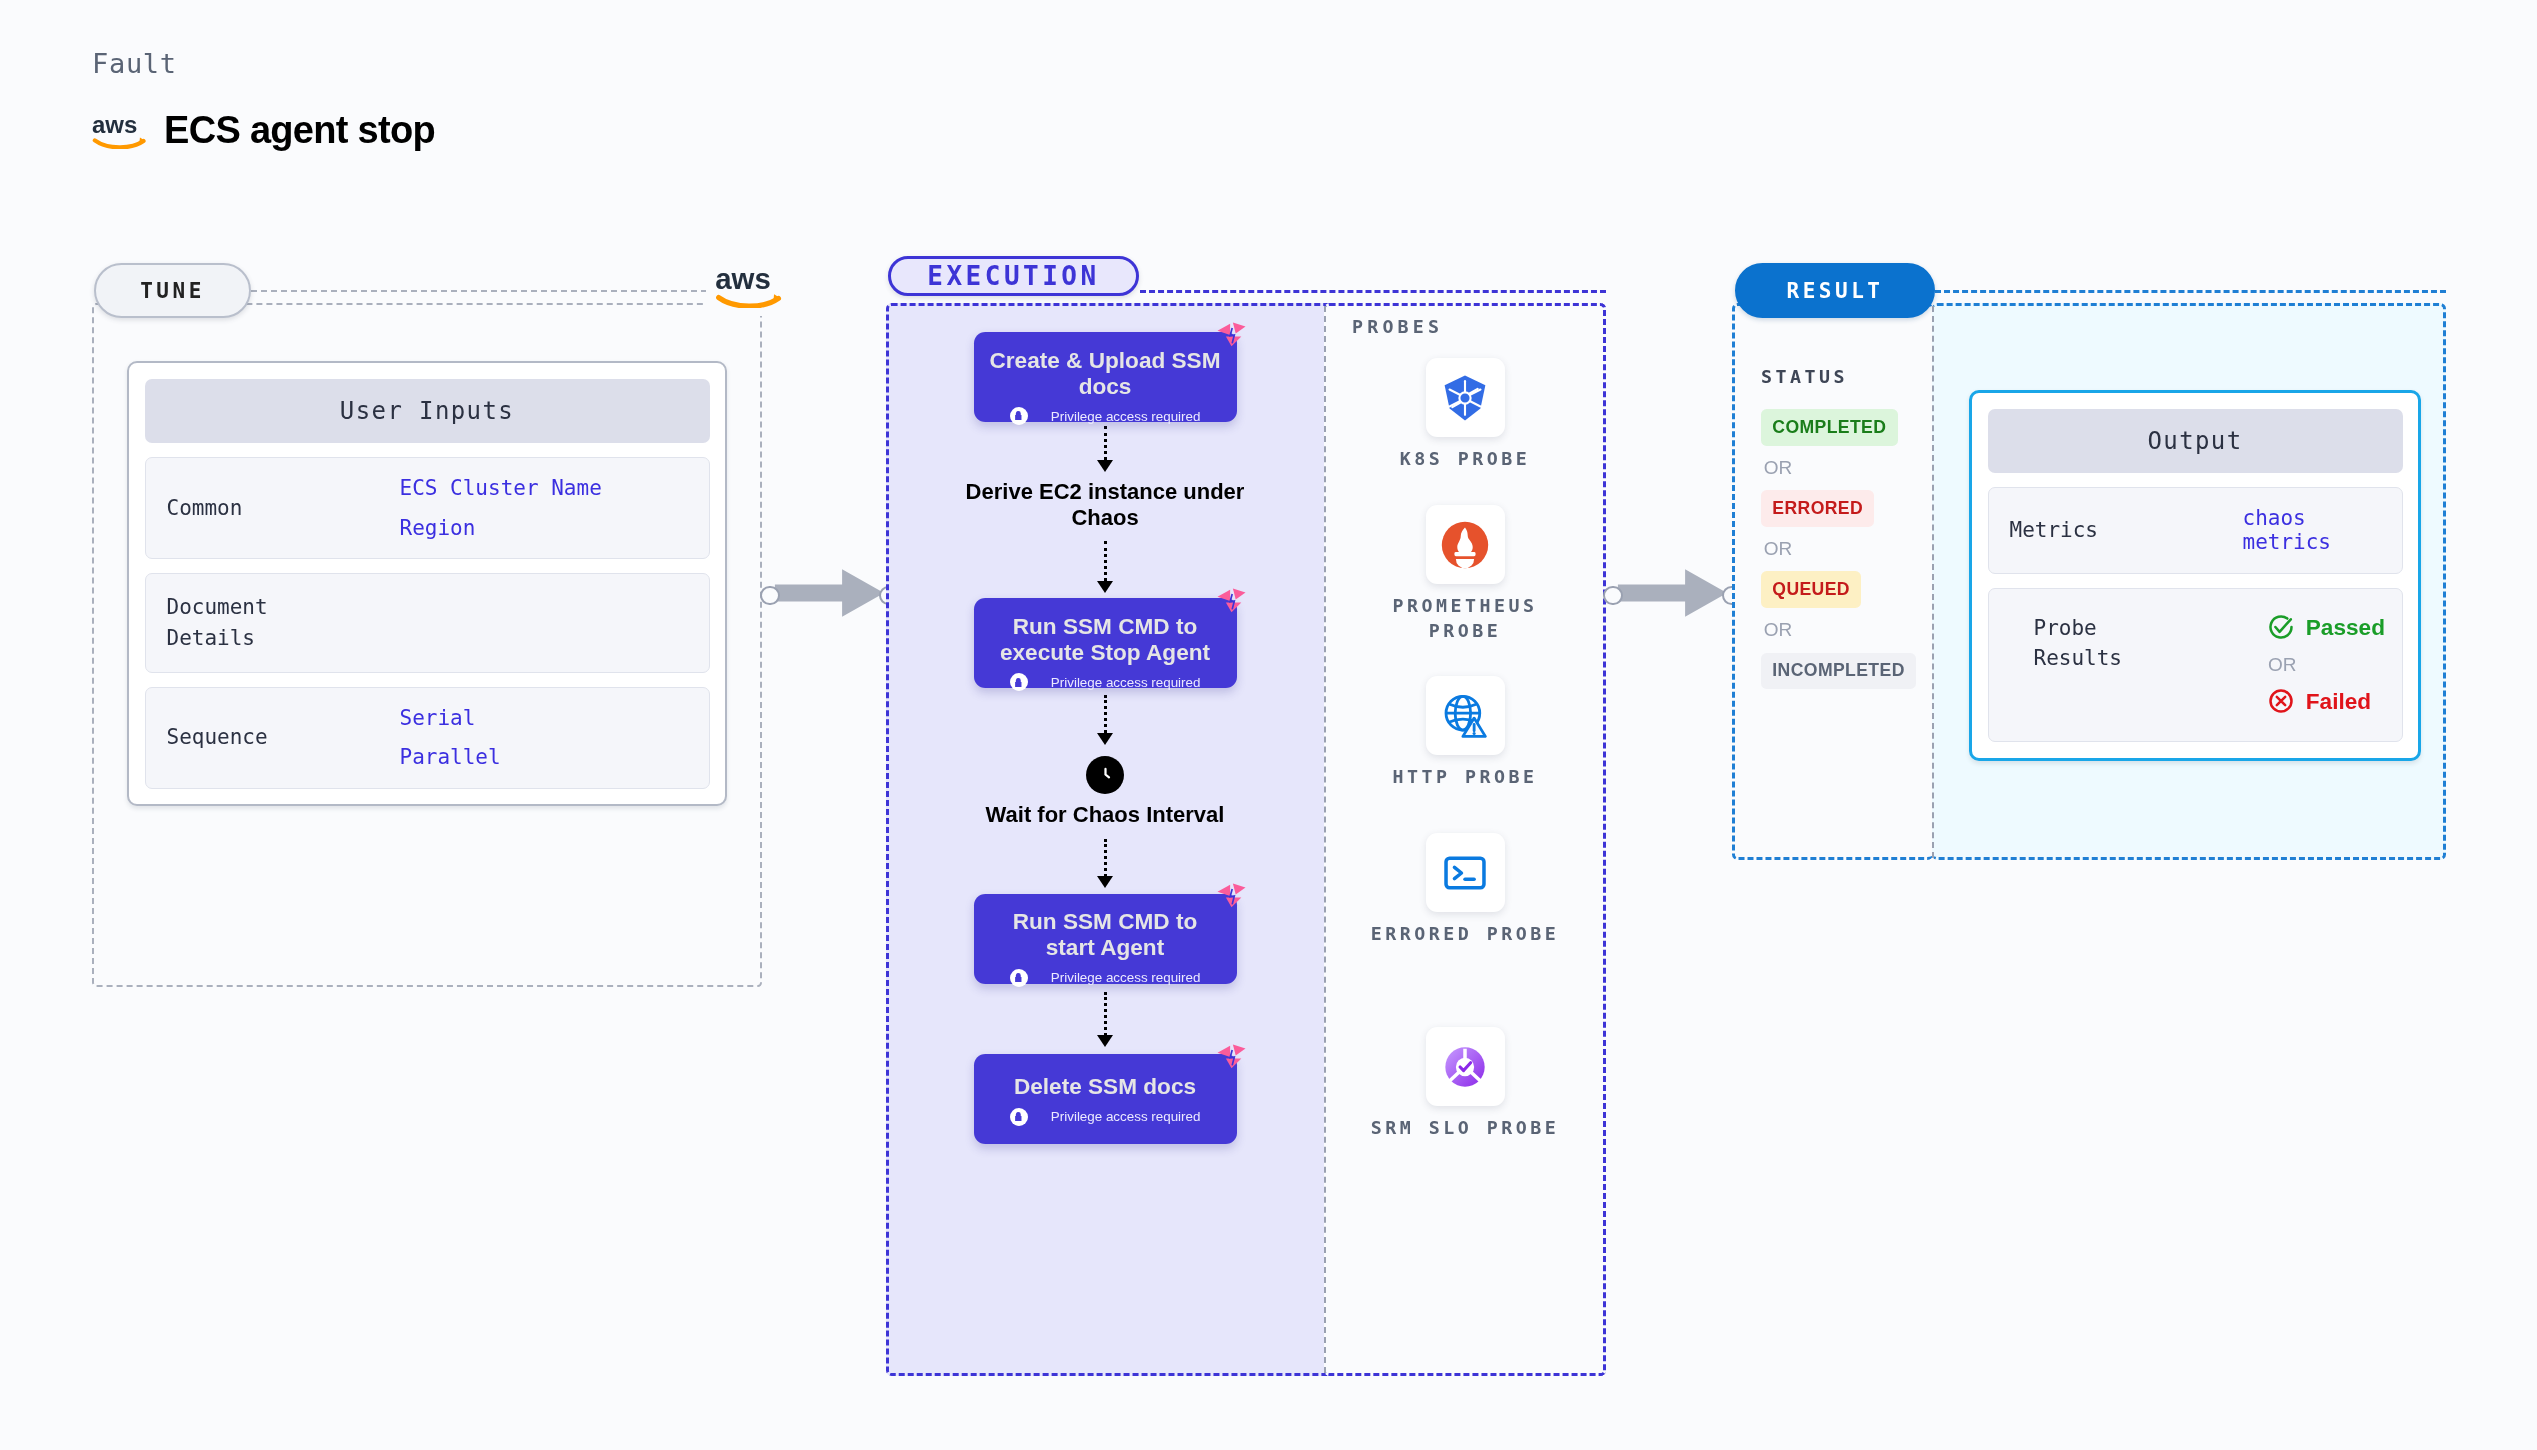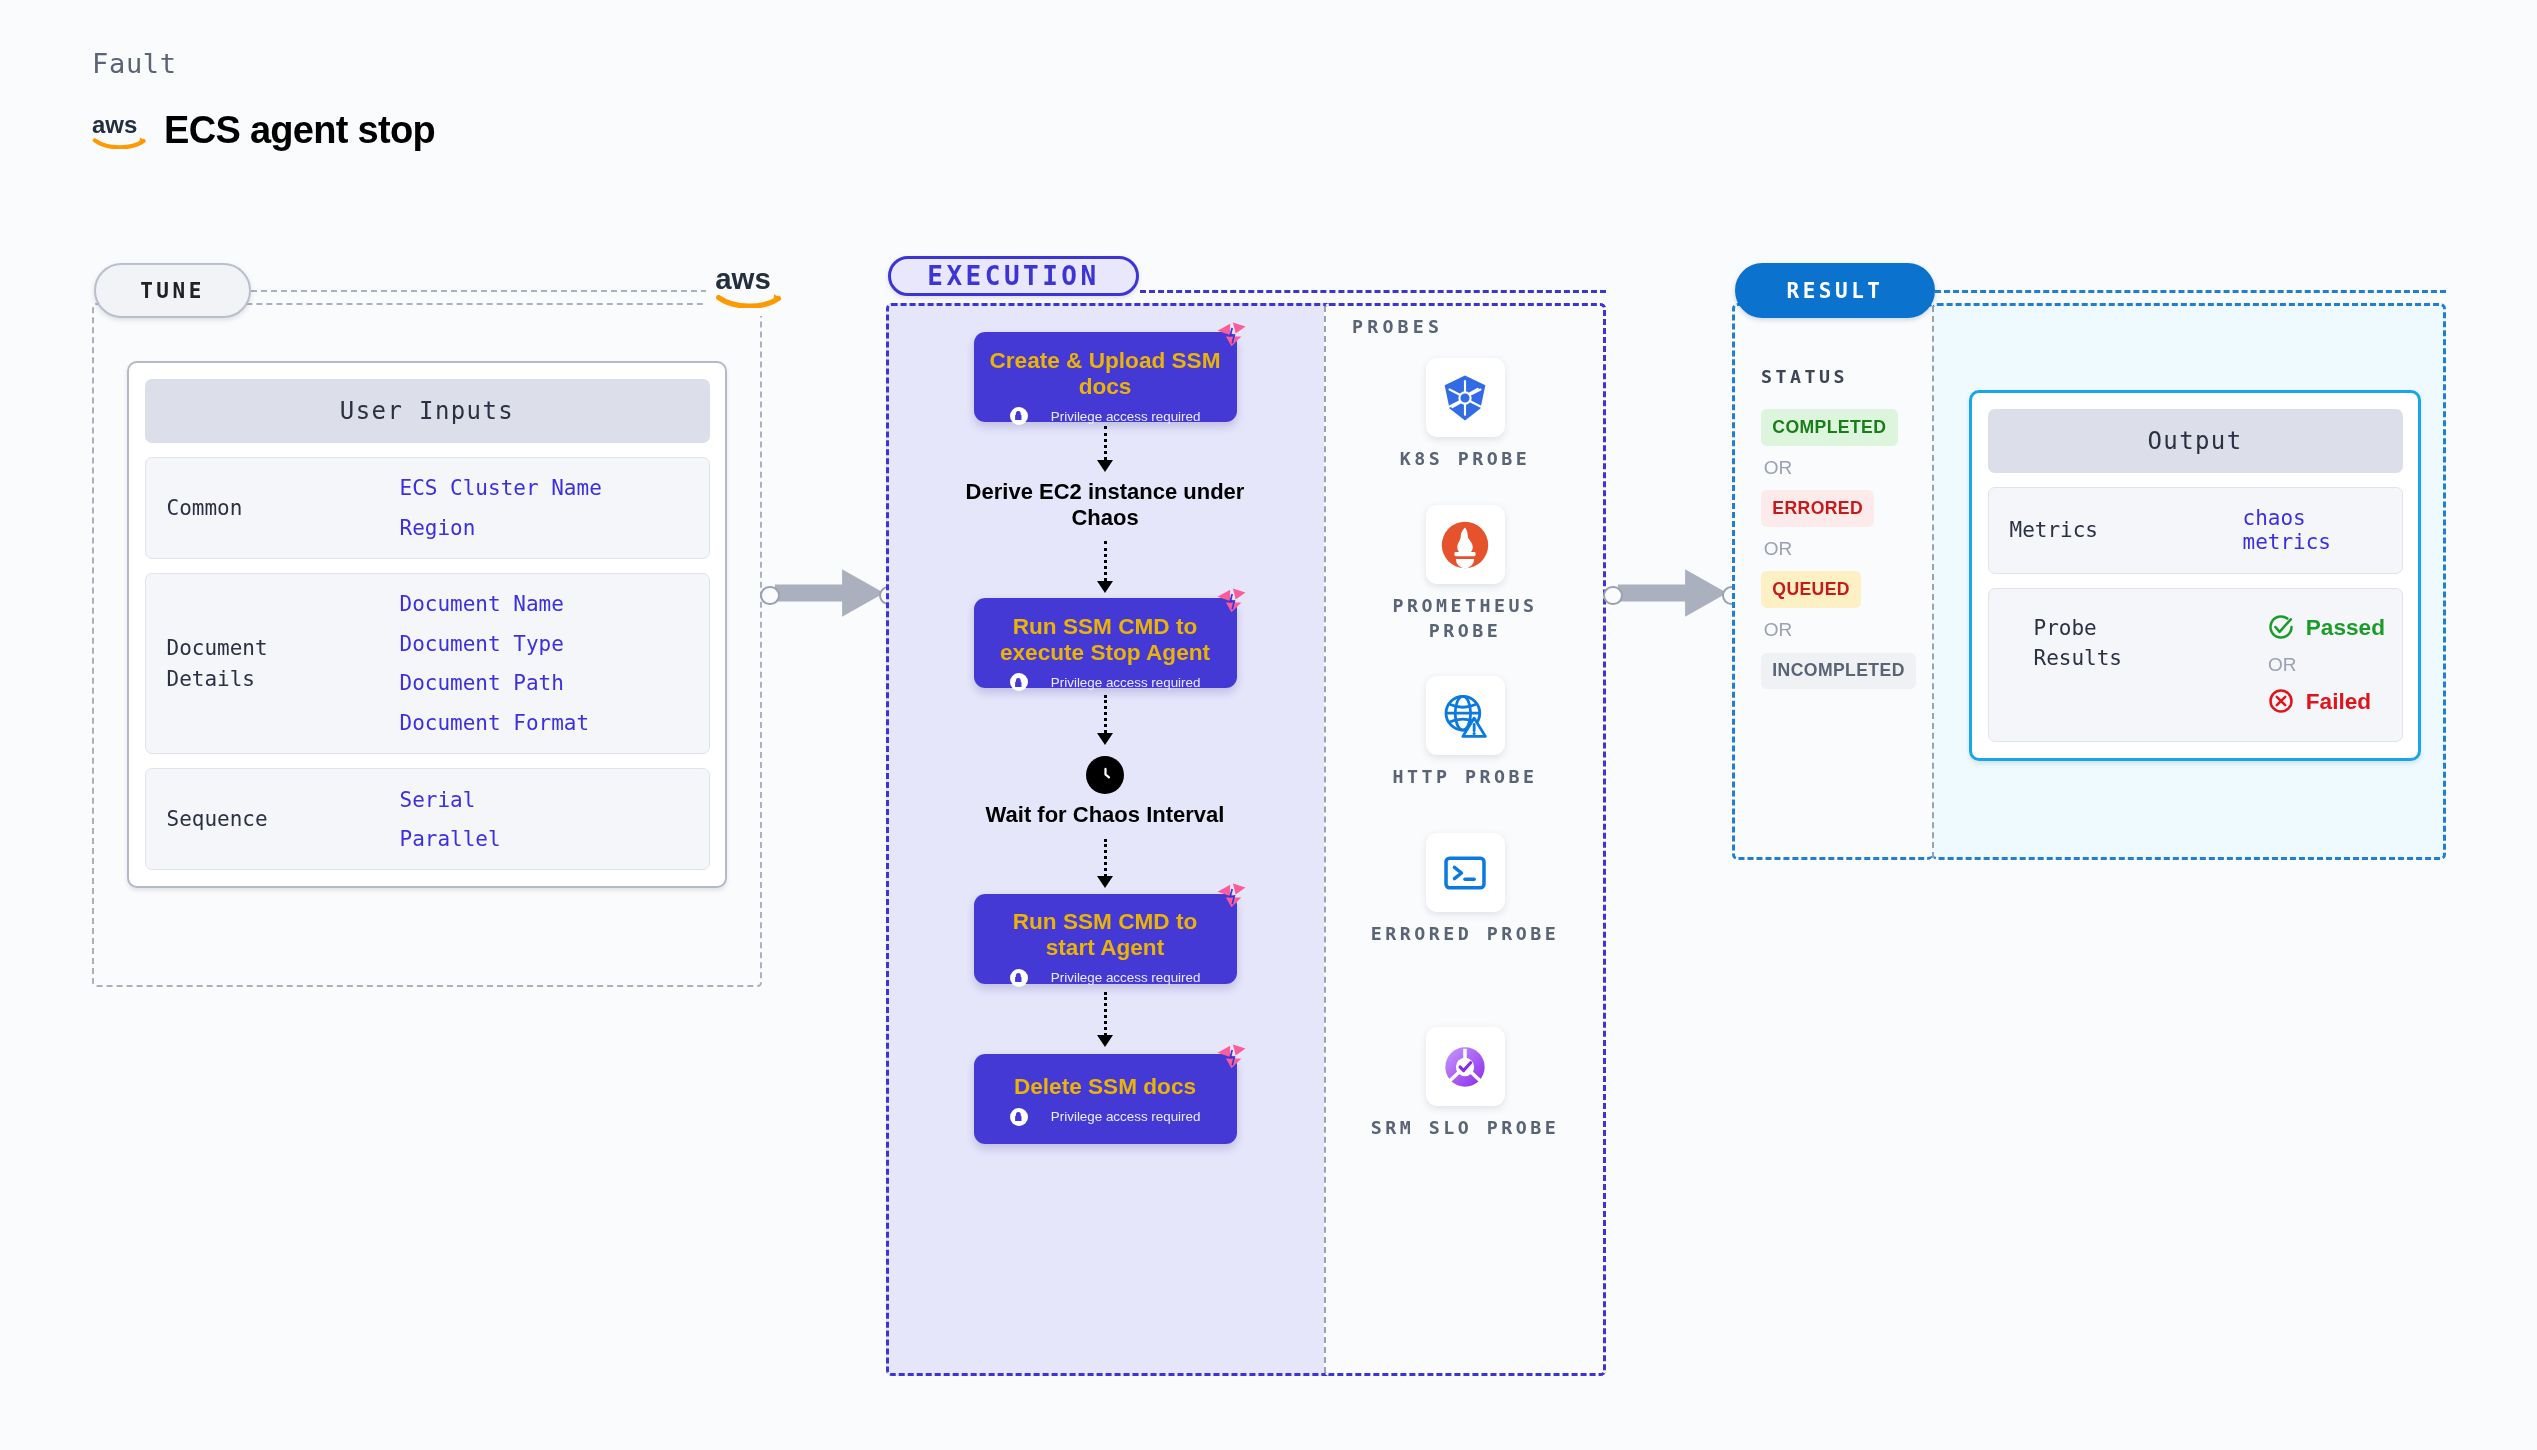--- a/index.html
+++ b/index.html
@@ -86,21 +86,21 @@
   .flow{position:absolute;left:886px;top:332px;width:438px;
     display:flex;flex-direction:column;align-items:center;}
   .step-card{
     position:relative;width:263px;box-sizing:border-box;
     background:#4539d6;border-radius:11.3px;
     padding:15.5px 14px 14px;text-align:center;
     box-shadow:0 4.2px 10px rgba(60,55,150,.22);
   }
   .step-card.h2{height:90px;}
   .step-card.h1{height:90px;display:flex;flex-direction:column;justify-content:center;}
-  .step-title{color:#eab308;font-size:22.6px;font-weight:bold;line-height:1.16;}
+  .step-title{color:#e5e5e5;font-size:22.6px;font-weight:bold;line-height:1.16;}
   .priv{display:flex;align-items:center;justify-content:center;gap:7px;margin-top:7px;}
   .priv-text{color:#eceaff;font-size:13.4px;padding-left:16px;}
   .lock-badge{width:18.3px;height:18.3px;border-radius:50%;background:#fff;
     display:flex;align-items:center;justify-content:center;flex:none;}
   .bolt{position:absolute;right:-10px;top:-11.3px;width:31px;height:28px;}
 
   .plain-node{font-size:22px;font-weight:bold;color:#000;text-align:center;
     line-height:1.2;}
   .clock{width:38px;height:38px;border-radius:50%;background:#000;
     display:flex;align-items:center;justify-content:center;margin:0 auto 8.5px;}
@@ -190,26 +190,20 @@
     <div class="pg-label">Common</div>
     <div class="pg-values">
       <div class="pg-val">ECS Cluster Name</div>
       <div class="pg-val">Region</div>
     </div>
   </div>
 
   <div class="panel-group">
     <div class="pg-label" style="white-space:pre-line">Document
 Details</div>
-    <div class="pg-values">
-      <div class="pg-val">Document Name</div>
-      <div class="pg-val">Document Type</div>
-      <div class="pg-val">Document Path</div>
-      <div class="pg-val">Document Format</div>
-    </div>
   </div>
 
   <div class="panel-group">
     <div class="pg-label">Sequence</div>
     <div class="pg-values">
       <div class="pg-val">Serial</div>
       <div class="pg-val">Parallel</div>
     </div>
   </div>
 </div>

